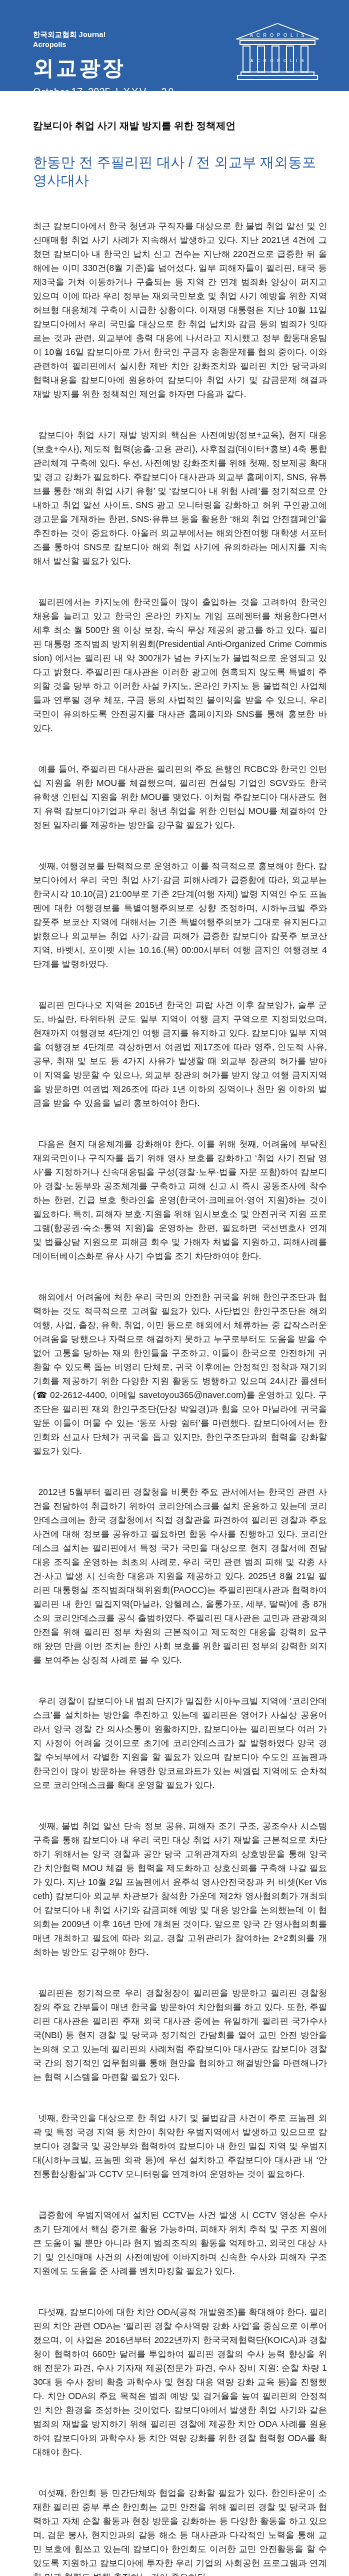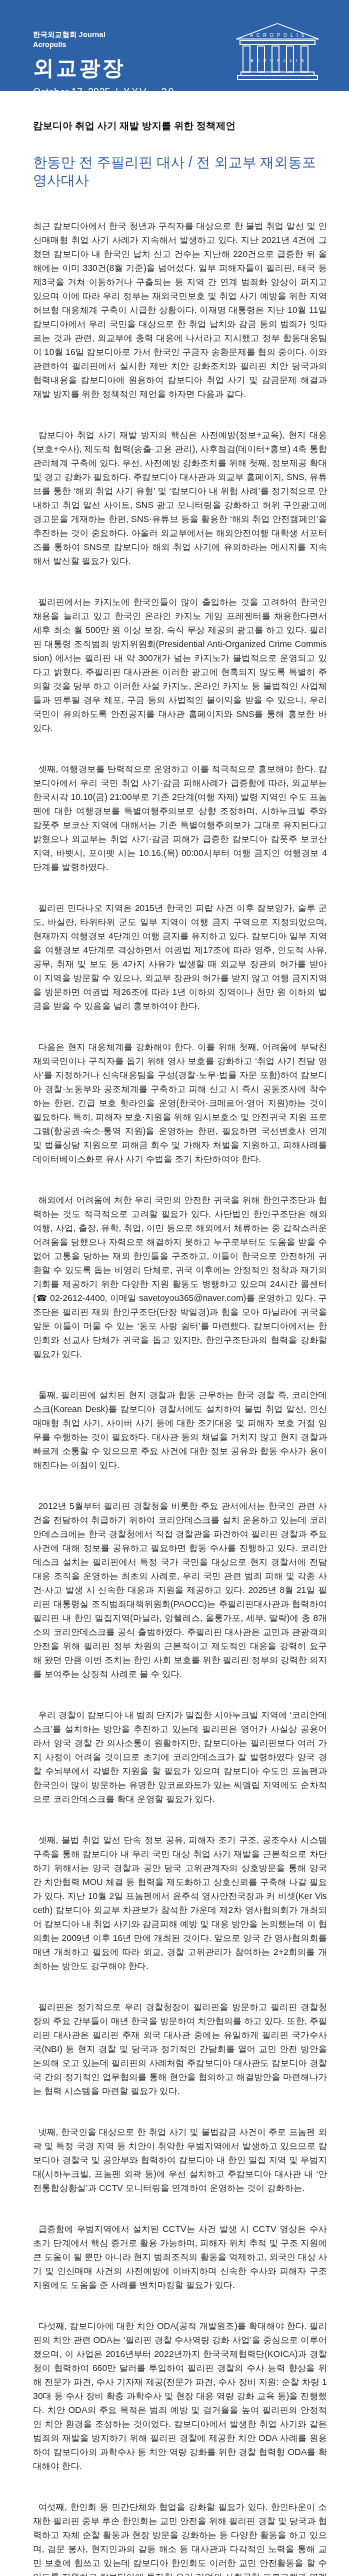--- a/index.html
+++ b/index.html
@@ -92,30 +92,30 @@
 </header>
 
 <main class="article">
   <h1>캄보디아 취업 사기 재발 방지를 위한 정책제언</h1>
   <div class="author">한동만 전 주필리핀 대사 / 전 외교부 재외동포영사대사</div>
 
   <div class="body-text">
     <p>최근 캄보디아에서 한국 청년과 구직자를 대상으로 한 불법 취업 알선 및 인신매매형 취업 사기 사례가 지속해서 발생하고 있다. 지난 2021년 4건에 그쳤던 캄보디아 내 한국인 납치 신고 건수는 지난해 220건으로 급증한 뒤 올해에는 이미 330건(8월 기준)을 넘어섰다. 일부 피해자들이 필리핀, 태국 등 제3국을 거쳐 이동하거나 구출되는 등 지역 간 연계 범죄화 양상이 퍼지고 있으며 이에 따라 우리 정부는 재외국민보호 및 취업 사기 예방을 위한 지역 허브형 대응체계 구축이 시급한 상황이다. 이재명 대통령은 지난 10월 11일 캄보디아에서 우리 국민을 대상으로 한 취업 납치와 감금 등의 범죄가 잇따르는 것과 관련, 외교부에 총력 대응에 나서라고 지시했고 정부 합동대응팀이 10월 16일 캄보디아로 가서 한국인 구금자 송환문제를 협의 중이다. 이와 관련하여 필리핀에서 실시한 제반 치안 강화조치와 필리핀 치안 당국과의 협력내용을 캄보디아에 원용하여 캄보디아 취업 사기 및 감금문제 해결과 재발 방지를 위한 정책적인 제언을 하자면 다음과 같다.</p>
     <p>캄보디아 취업 사기 재발 방지의 핵심은 사전예방(정보+교육), 현지 대응(보호+수사), 제도적 협력(송출·고용 관리), 사후점검(데이터+홍보) 4축 통합관리체계 구축에 있다. 우선, 사전예방 강화조치를 위해 첫째, 정보제공 확대 및 경고 강화가 필요하다. 주캄보디아 대사관과 외교부 홈페이지, SNS, 유튜브를 통한 ‘해외 취업 사기 유형’ 및 ‘캄보디아 내 위험 사례’를 정기적으로 안내하고 취업 알선 사이트, SNS 광고 모니터링을 강화하고 허위 구인광고에 경고문을 게재하는 한편, SNS·유튜브 등을 활용한 ‘해외 취업 안전캠페인’을 추진하는 것이 중요하다. 아울러 외교부에서는 해외안전여행 대학생 서포터즈를 통하여 SNS로 캄보디아 해외 취업 사기에 유의하라는 메시지를 지속해서 발신할 필요가 있다.</p>
     <p>필리핀에서는 카지노에 한국인들이 많이 출입하는 것을 고려하여 한국인 채용을 늘리고 있고 한국인 온라인 카지노 게임 프레젠터를 채용한다면서 세후 최소 월 500만 원 이상 보장, 숙식 무상 제공의 광고를 하고 있다. 필리핀 대통령 조직범죄 방지위원회(Presidential Anti-Organized Crime Commission) 에서는 필리핀 내 약 300개가 넘는 카지노가 불법적으로 운영되고 있다고 밝혔다. 주필리핀 대사관은 이러한 광고에 현혹되지 않도록 특별히 주의할 것을 당부 하고 이러한 사설 카지노, 온라인 카지노 등 불법적인 사업체들과 연루될 경우 체포, 구금 등의 사법적인 불이익을 받을 수 있으니, 우리 국민이 유의하도록 안전공지를 대사관 홈페이지와 SNS를 통해 홍보한 바 있다.</p>
+    <p>예를 들어, 주필리핀 대사관은 필리핀의 주요 은행인 RCBC와 한국인 인턴십 지원을 위한 MOU를 체결했으며, 필리핀 컨설팅 기업인 SGV와도 한국 유학생 인턴십 지원을 위한 MOU를 맺었다. 이처럼 주캄보디아 대사관도 현지 유력 캄보디아기업과 우리 청년 취업을 위한 인턴십 MOU를 체결하여 안정된 일자리를 제공하는 방안을 강구할 필요가 있다.</p>
     <p>셋째, 여행경보를 탄력적으로 운영하고 이를 적극적으로 홍보해야 한다. 캄보디아에서 우리 국민 취업 사기·감금 피해사례가 급증함에 따라, 외교부는 한국시각 10.10(금) 21:00부로 기존 2단계(여행 자제) 발령 지역인 수도 프놈펜에 대한 여행경보를 특별여행주의보로 상향 조정하며, 시하누크빌 주와 캄폿주 보코산 지역에 대해서는 기존 특별여행주의보가 그대로 유지된다고 밝혔으나 외교부는 취업 사기·감금 피해가 급증한 캄보디아 캄폿주 보코산 지역, 바벳시, 포이펫 시는 10.16.(목) 00:00시부터 여행 금지인 여행경보 4단계를 발령하였다.</p>
     <p>필리핀 민다나오 지역은 2015년 한국인 피랍 사건 이후 잠보앙가, 술루 군도, 바실란, 타위타위 군도 일부 지역이 여행 금지 구역으로 지정되었으며, 현재까지 여행경보 4단계인 여행 금지를 유지하고 있다. 캄보디아 일부 지역을 여행경보 4단계로 격상하면서 여권법 제17조에 따라 영주, 인도적 사유, 공무, 취재 및 보도 등 4가지 사유가 발생할 때 외교부 장관의 허가를 받아 이 지역을 방문할 수 있으나, 외교부 장관의 허가를 받지 않고 여행 금지지역을 방문하면 여권법 제26조에 따라 1년 이하의 징역이나 천만 원 이하의 벌금을 받을 수 있음을 널리 홍보하여야 한다.</p>
     <p>다음은 현지 대응체계를 강화해야 한다. 이를 위해 첫째, 어려움에 부닥친 재외국민이나 구직자를 돕기 위해 영사 보호를 강화하고 ‘취업 사기 전담 영사’를 지정하거나 신속대응팀을 구성(경찰·노무·법률 자문 포함)하여 캄보디아 경찰·노동부와 공조체계를 구축하고 피해 신고 시 즉시 공동조사에 착수하는 한편, 긴급 보호 핫라인을 운영(한국어·크메르어·영어 지원)하는 것이 필요하다. 특히, 피해자 보호·지원을 위해 임시보호소 및 안전귀국 지원 프로그램(항공권·숙소·통역 지원)을 운영하는 한편, 필요하면 국선변호사 연계 및 법률상담 지원으로 피해금 회수 및 가해자 처벌을 지원하고, 피해사례를 데이터베이스화로 유사 사기 수법을 조기 차단하여야 한다.</p>
     <p>해외에서 어려움에 처한 우리 국민의 안전한 귀국을 위해 한인구조단과 협력하는 것도 적극적으로 고려할 필요가 있다. 사단법인 한인구조단은 해외여행, 사업, 출장, 유학, 취업, 이민 등으로 해외에서 체류하는 중 갑작스러운 어려움을 당했으나 자력으로 해결하지 못하고 누구로부터도 도움을 받을 수 없어 고통을 당하는 재외 한인들을 구조하고, 이들이 한국으로 안전하게 귀환할 수 있도록 돕는 비영리 단체로, 귀국 이후에는 안정적인 정착과 재기의 기회를 제공하기 위한 다양한 지원 활동도 병행하고 있으며 24시간 콜센터(☎ 02-2612-4400, 이메일 savetoyou365@naver.com)를 운영하고 있다. 구조단은 필리핀 재외 한인구조단(단장 박일경)과 힘을 모아 마닐라에 귀국을 앞둔 이들이 머물 수 있는 ‘동포 사랑 쉼터’를 마련했다. 캄보디아에서는 한인회와 선교사 단체가 귀국을 돕고 있지만, 한인구조단과의 협력을 강화할 필요가 있다.</p>
-    <p>둘째, 필리핀에 설치된 현지 경찰과 합동 근무하는 한국 경찰 즉, 코리안데스크(Korean Desk)를 캄보디아 경찰서에도 설치하여 불법 취업 알선, 인신 매매형 취업 사기, 사이버 사기 등에 대한 조기대응 및 피해자 보호 거점 임무를 수행하는 것이 필요하다. 대사관 등의 채널을 거치지 않고 현지 경찰과 빠르게 소통할 수 있으므로 주요 사건에 대한 정보 공유와 합동 수사가 용이해진다는 이점이 있다.</p>
     <p>2012년 5월부터 필리핀 경찰청을 비롯한 주요 관서에서는 한국인 관련 사건을 전담하여 취급하기 위하여 코리안데스크를 설치 운용하고 있는데 코리안데스크에는 한국 경찰청에서 직접 경찰관을 파견하여 필리핀 경찰과 주요 사건에 대해 정보를 공유하고 필요하면 합동 수사를 진행하고 있다. 코리안데스크 설치는 필리핀에서 특정 국가 국민을 대상으로 현지 경찰서에 전담 대응 조직을 운영하는 최초의 사례로, 우리 국민 관련 범죄 피해 및 각종 사건·사고 발생 시 신속한 대응과 지원을 제공하고 있다. 2025년 8월 21일 필리핀 대통령실 조직범죄대책위원회(PAOCC)는 주필리핀대사관과 협력하여 필리핀 내 한인 밀집지역(마닐라, 앙헬레스, 올롱가포, 세부, 딸락)에 총 8개소의 코리안데스크를 공식 출범하였다. 주필리핀 대사관은 교민과 관광객의 안전을 위해 필리핀 정부 차원의 근본적이고 제도적인 대응을 강력히 요구해 왔던 만큼 이번 조치는 한인 사회 보호를 위한 필리핀 정부의 강력한 의지를 보여주는 상징적 사례로 볼 수 있다.</p>
     <p>우리 경찰이 캄보디아 내 범죄 단지가 밀집한 시아누크빌 지역에 ‘코리안데스크’를 설치하는 방안을 추진하고 있는데 필리핀은 영어가 사실상 공용어라서 양국 경찰 간 의사소통이 원활하지만, 캄보디아는 필리핀보다 여러 가지 사정이 어려울 것이므로 초기에 코리안데스크가 잘 발령하였다 양국 경찰 수뇌부에서 각별한 지원을 할 필요가 있으며 캄보디아 수도인 프놈펜과 한국인이 많이 방문하는 유명한 앙코르와트가 있는 씨엠립 지역에도 순차적으로 코리안데스크를 확대 운영할 필요가 있다.</p>
     <p>셋째, 불법 취업 알선 단속 정보 공유, 피해자 조기 구조, 공조수사 시스템 구축을 통해 캄보디아 내 우리 국민 대상 취업 사기 재발을 근본적으로 차단하기 위해서는 양국 경찰과 공안 당국 고위관계자의 상호방문을 통해 양국 간 치안협력 MOU 체결 등 협력을 제도화하고 상호신뢰를 구축해 나갈 필요가 있다. 지난 10월 2일 프놈펜에서 윤주석 영사안전국장과 커 비셋(Ker Visceth) 캄보디아 외교부 차관보가 참석한 가운데 제2차 영사협의회가 개최되어 캄보디아 내 취업 사기와 감금피해 예방 및 대응 방안을 논의했는데 이 협의회는 2009년 이후 16년 만에 개최된 것이다. 앞으로 양국 간 영사협의회를 매년 개최하고 필요에 따라 외교, 경찰 고위관리가 참여하는 2+2회의를 개최하는 방안도 강구해야 한다.</p>
     <p>필리핀은 정기적으로 우리 경찰청장이 필리핀을 방문하고 필리핀 경찰청장의 주요 간부들이 매년 한국을 방문하여 치안협의를 하고 있다. 또한, 주필리핀 대사관은 필리핀 주재 외국 대사관 중에는 유일하게 필리핀 국가수사국(NBI) 등 현지 경찰 및 당국과 정기적인 간담회를 열어 교민 안전 방안을 논의해 오고 있는데 필리핀의 사례처럼 주캄보디아 대사관도 캄보디아 경찰국 간의 정기적인 업무협의를 통해 현안을 협의하고 해결방안을 마련해나가는 협력 시스템을 마련할 필요가 있다.</p>
-    <p>넷째, 한국인을 대상으로 한 취업 사기 및 불법감금 사건이 주로 프놈펜 외곽 및 특정 국경 지역 등 치안이 취약한 우범지역에서 발생하고 있으므로 캄보디아 경찰국 및 공안부와 협력하여 캄보디아 내 한인 밀집 지역 및 우범지대(시하누크빌, 프놈펜 외곽 등)에 우선 설치하고 주캄보디아 대사관 내 ‘안전통합상황실’과 CCTV 모니터링을 연계하여 운영하는 것이 강화하는.</p>
+    <p>넷째, 한국인을 대상으로 한 취업 사기 및 불법감금 사건이 주로 프놈펜 외곽 및 특정 국경 지역 등 치안이 취약한 우범지역에서 발생하고 있으므로 캄보디아 경찰국 및 공안부와 협력하여 캄보디아 내 한인 밀집 지역 및 우범지대(시하누크빌, 프놈펜 외곽 등)에 우선 설치하고 주캄보디아 대사관 내 ‘안전통합상황실’과 CCTV 모니터링을 연계하여 운영하는 것이 필요하다.</p>
     <p>급증함에 우범지역에서 설치된 CCTV는 사건 발생 시 CCTV 영상은 수사 초기 단계에서 핵심 증거로 활용 가능하며, 피해자 위치 추적 및 구조 지원에 큰 도움이 될 뿐만 아니라 현지 범죄조직의 활동을 억제하고, 외국인 대상 사기 및 인신매매 사건의 사전예방에 이바지하며 신속한 수사와 피해자 구조 지원에도 도움을 준 사례를 벤치마킹할 필요가 있다.</p>
     <p>다섯째, 캄보디아에 대한 치안 ODA(공적 개발원조)를 확대해야 한다. 필리핀의 치안 관련 ODA는 ‘필리핀 경찰 수사역량 강화 사업’을 중심으로 이루어졌으며, 이 사업은 2016년부터 2022년까지 한국국제협력단(KOICA)과 경찰청이 협력하여 660만 달러를 투입하여 필리핀 경찰의 수사 능력 향상을 위해 전문가 파견, 수사 기자재 제공(전문가 파견, 수사 장비 지원: 순찰 차량 130대 등 수사 장비 확충 과학수사 및 현장 대응 역량 강화 교육 등)을 진행했다. 치안 ODA의 주요 목적은 범죄 예방 및 검거율을 높여 필리핀의 안정적인 치안 환경을 조성하는 것이었다. 캄보디아에서 발생한 취업 사기와 같은 범죄의 재발을 방지하기 위해 필리핀 경찰에 제공한 치안 ODA 사례를 원용하여 캄보디아의 과학수사 등 치안 역량 강화를 위한 경찰 협력형 ODA를 확대해야 한다.</p>
     <p>여섯째, 한인회 등 민간단체와 협업을 강화할 필요가 있다. 한인타운이 소재한 필리핀 중부 루손 한인회는 교민 안전을 위해 필리핀 경찰 및 당국과 협력하고 자체 순찰 활동과 현장 방문을 강화하는 등 다양한 활동을 하고 있으며, 검문 봉사, 현지인과의 갈등 해소 등 대사관과 다각적인 노력을 통해 교민 보호에 힘쓰고 있는데 캄보디아 한인회도 이러한 교민 안전활동을 할 수 있도록 지원하고 캄보디아에 투자한 우리 기업의 사회공헌 프로그램과 연계한 민관 협력도 병행 추진하는 것이 중요하다.</p>
 
   </div>
 
 </main>
 
 
 </body></html>

